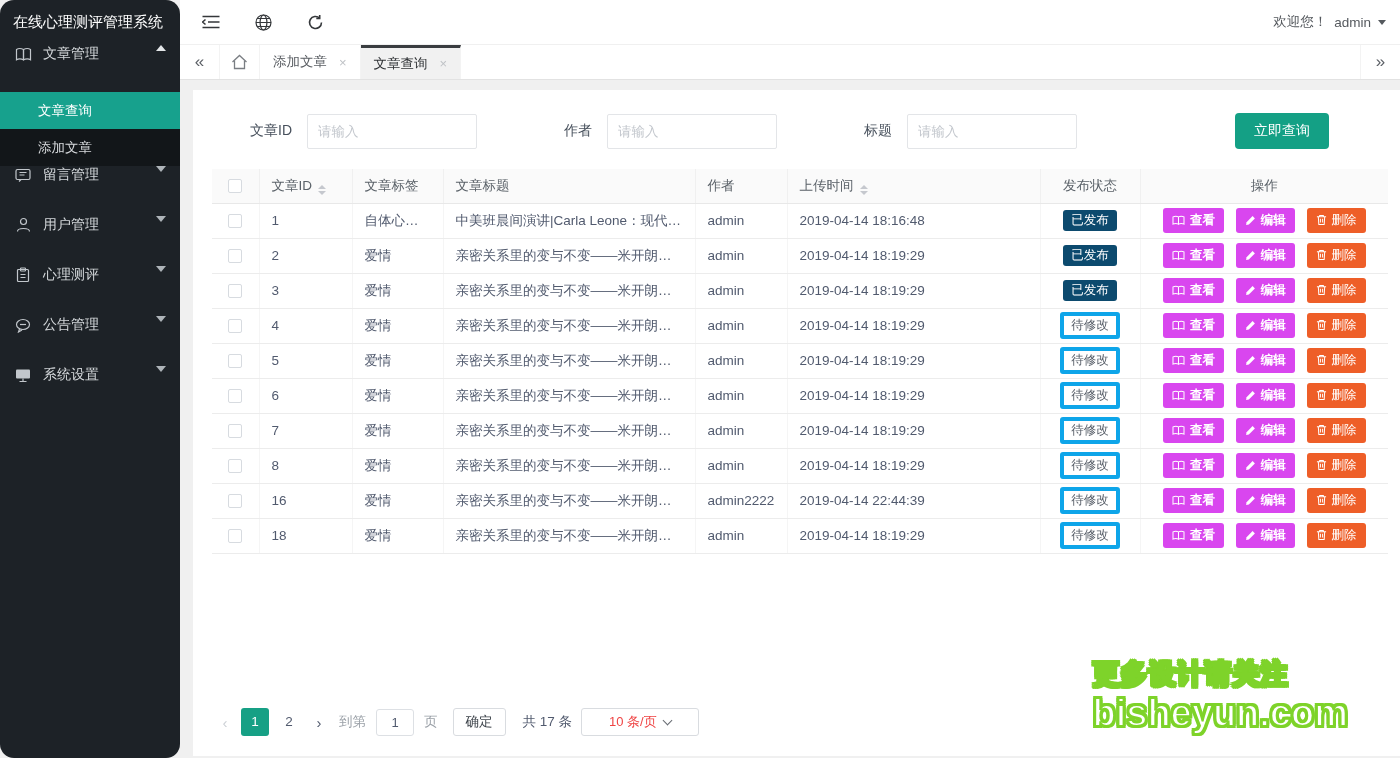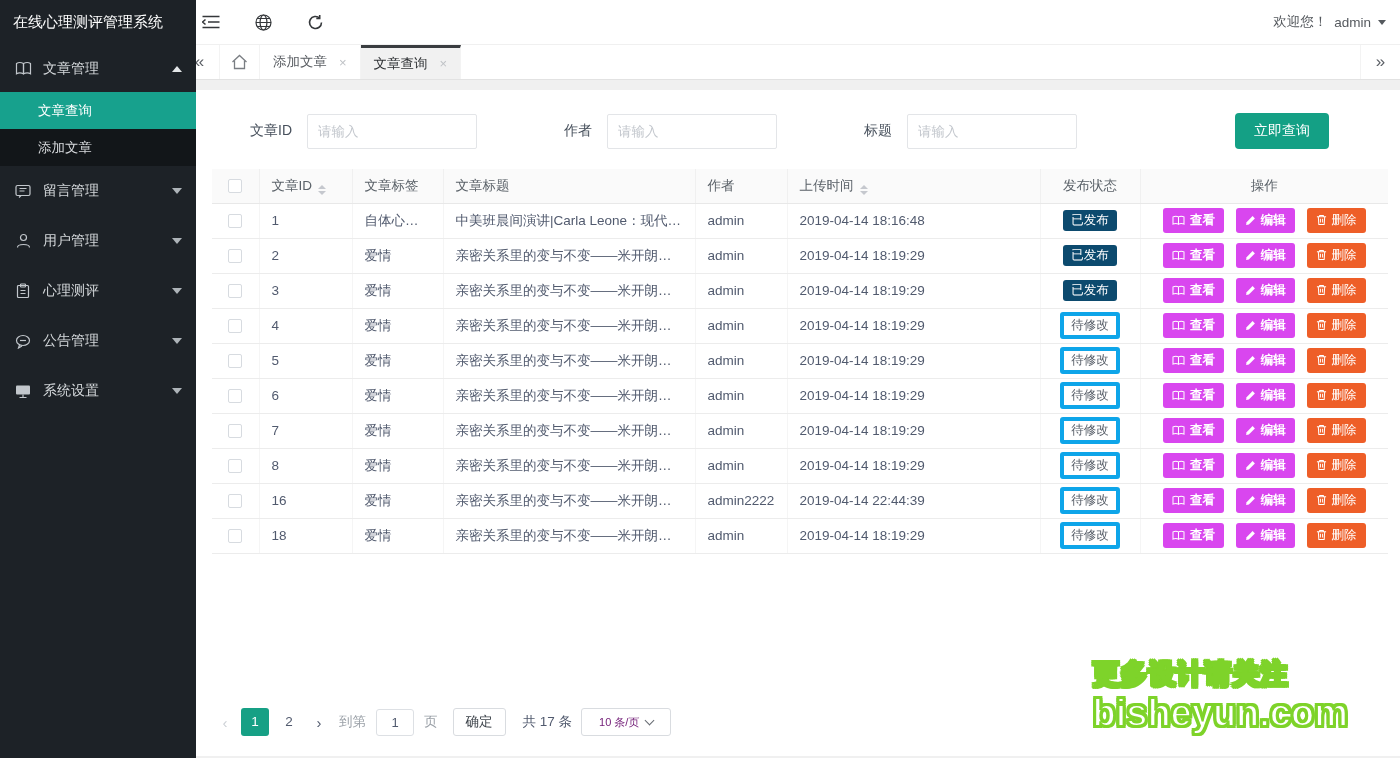--- a/index.html
+++ b/index.html
@@ -2,23 +2,23 @@
 <html><head>
 <meta charset="utf-8">
 <style>
   * { box-sizing: border-box; margin: 0; padding: 0; }
   html,body { width:1400px; height:758px; overflow:hidden; }
   body {
     font-family:"Liberation Sans","DejaVu Sans",sans-serif;
     background:#f0f0f0; position:relative; color:#515a6e; font-size:14px;
   }
   
-  .sidebar { position:absolute; left:0; top:0; width:196px; height:758px; background:#1d2227; z-index:6; }
+  .sidebar { position:absolute; left:0; top:0; width:180px; height:758px; background:#1d2227; z-index:6;border-radius:14px; }
   .logo { height:45px; display:flex; align-items:center; padding:0 13px; color:#fff; font-size:15px; white-space:nowrap; }
-  .menu-item { height:47px; display:flex; align-items:center; padding:0 14px; color:#d4d8db; font-size:14px; cursor:pointer; }
+  .menu-item { height:47px; display:flex; padding:0 14px; color:#d4d8db; font-size:14px; cursor:pointer; }
   .menu-item .mi-icon { width:18px; height:18px; margin-right:11px; display:flex; align-items:center; justify-content:center; color:#c2c7cc; }
   .menu-item .mi-label { flex:1; }
   .menu-top { height:50px; }
   .caret-up { width:0; height:0; border-left:5px solid transparent; border-right:5px solid transparent; border-bottom:6px solid #e3e6e8; }
   .caret-down { width:0; height:0; border-left:5px solid transparent; border-right:5px solid transparent; border-top:6px solid #aeb4b9; }
   .submenu { background:#121619; }
   .submenu-item { height:37px; display:flex; align-items:center; padding-left:38px; color:#d6d9dc; font-size:13.5px; cursor:pointer; }
   .submenu-item.active { background:#17a18d; color:#fff; }
   
   .topbar { position:absolute; left:180px; top:0; width:1220px; height:44px; background:#fff; display:flex; align-items:center; padding:0 14px 0 22px; z-index:5; }
@@ -64,21 +64,21 @@
   
   .pagination { position:absolute; left:19px; bottom:20px; display:flex; align-items:center; font-size:13.5px; color:#515a6e; }
   .pg-arrow { width:26px; height:28px; display:flex; align-items:center; justify-content:center; font-size:15px; cursor:pointer; }
   .pg-arrow.disabled { color:#cdd1d6; cursor:default; }
   .pg-num { min-width:28px; height:28px; line-height:28px; text-align:center; margin:0 3px; border-radius:3px; cursor:pointer; }
   .pg-num.active { background:#16a085; color:#fff; }
   .pg-text { color:#9ba1a8; margin:0 7px; }
   .goto-input { width:38px; height:27px; border:1px solid #dde0e4; border-radius:3px; text-align:center; font-size:13px; color:#515a6e; outline:none; margin:0 3px; font-family:inherit; }
   .confirm-btn { height:28px; padding:0 12px; border:1px solid #d9dce0; background:#fff; border-radius:3px; color:#3d434a; font-size:13.5px; cursor:pointer; margin:0 8px; font-family:inherit; }
   .total-text { margin:0 9px; color:#515a6e; }
-  .per-page { height:28px; border:1px solid #d9dce0; border-radius:3px; padding:0 17px; display:flex; align-items:center; gap:7px; cursor:pointer; color:#701a75; font-size:11px; background:#fff; }
+  .per-page { height:28px; border:1px solid #d9dce0; border-radius:3px; padding:0 27px; display:flex; align-items:center; gap:7px; cursor:pointer; color:#ef4444; font-size:13px; background:#fff; }
   .chev-down { width:7px; height:7px; border-right:1.5px solid #666b72; border-bottom:1.5px solid #666b72; transform:rotate(45deg); margin-top:-4px; }
   
   .watermark { position:absolute; right:52px; bottom:22px; z-index:20; font-weight:bold; color:#fff; line-height:1.18;
     -webkit-text-stroke:2px #7ed32a;
     text-shadow:-2px -2px 0 #7ed32a, 2px -2px 0 #7ed32a, -2px 2px 0 #7ed32a, 2px 2px 0 #7ed32a, 0 2px 0 #7ed32a, 0 -2px 0 #7ed32a, 2px 0 0 #7ed32a, -2px 0 0 #7ed32a; }
   .watermark .wl1 { font-size:27px; letter-spacing:1px; }
   .watermark .wl2 { font-size:38px; }
   svg { display:block; }
 </style>
 </head>

